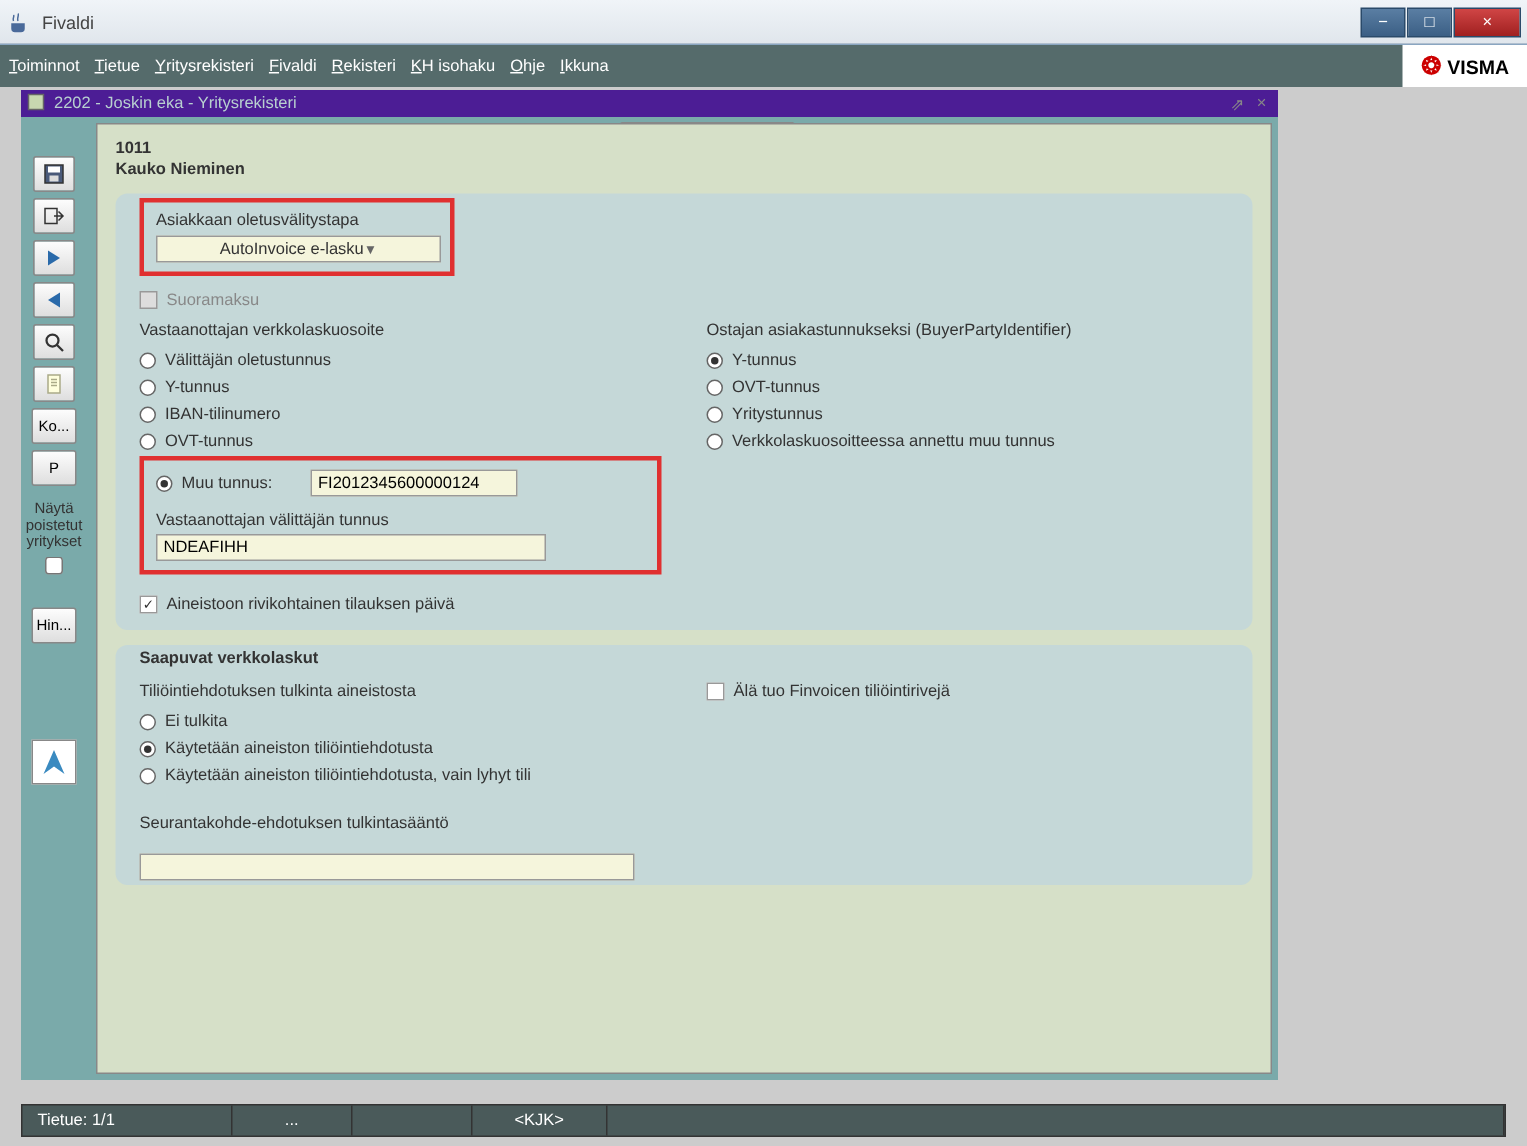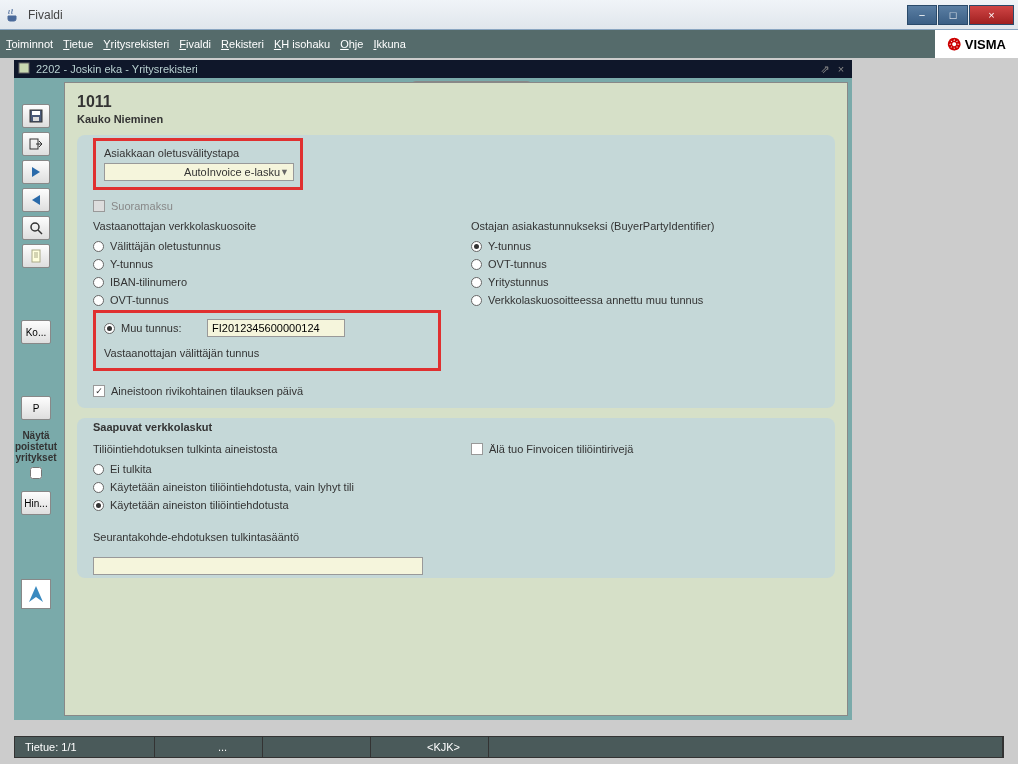--- a/index.html
+++ b/index.html
@@ -20,70 +20,70 @@
 
 .menubar-wrap { background: #556b6b; display: flex; align-items: center; justify-content: space-between; height: 28px; }
 .menubar { display: flex; align-items: center; height: 28px; padding: 0 6px; gap: 10px; }
 .menubar-item { color: white; font-size: 11px; cursor: pointer; }
 .menubar-item .underline { text-decoration: underline; }
 .visma-logo { background: white; padding: 4px 12px; font-weight: bold; font-size: 13px; display: flex; align-items: center; gap: 4px; height: 28px; }
 .visma-swirl { color: #c00; font-size: 16px; }
 
 
 .inner-window { position: absolute; left: 14px; top: 60px; width: 838px; height: 660px; background: #7aaaaa; }
-.inner-titlebar { height: 18px; background: #0f172a; display: flex; align-items: center; justify-content: space-between; padding: 1px 4px; }
+.inner-titlebar { height: 18px; background: #4c1d95; display: flex; align-items: center; justify-content: space-between; padding: 1px 4px; }
 .inner-title { font-size: 11px; color: #b8d0d0; display: flex; align-items: center; gap: 4px; }
 .inner-title-icon { width: 14px; height: 14px; }
 .inner-controls { display: flex; gap: 2px; }
 .inner-ctrl { width: 14px; height: 14px; color: #888; font-size: 11px; cursor: pointer; display: flex; align-items: center; justify-content: center; }
 
 
 .left-sidebar { position: absolute; left: 14px; top: 80px; width: 44px; display: flex; flex-direction: column; align-items: center; gap: 4px; padding-top: 24px; }
 .sidebar-btn { width: 28px; height: 24px; background: linear-gradient(to bottom, #fdfdfd, #dedede); border: 1px solid #888; border-radius: 2px; display: flex; align-items: center; justify-content: center; font-size: 11px; cursor: pointer; }
-.sidebar-btn.text { width: 30px; font-size: 10px; margin-top: 48px; }
-.sidebar-label { font-size: 10px; color: #333; text-align: center; line-height: 1.1; margin-top: 6px; font-weight: bold; }
+.sidebar-btn.text { width: 30px; font-size: 10px; }
+.sidebar-label { font-size: 10px; color: #333; text-align: center; line-height: 1.1; margin-top: 6px; }
 .sidebar-check { width: 12px; height: 12px; }
 .sidebar-logo { width: 30px; height: 30px; background: white; border: 1px solid #888; display: flex; align-items: center; justify-content: center; margin-top: 60px; }
 
 
 .tabs-row { display: flex; background: #7aaaaa; padding-left: 50px; height: 22px; align-items: flex-end; }
 .tab { padding: 3px 20px; font-size: 11px; color: #333; background: #7aaaaa; cursor: pointer; border-top-left-radius: 4px; border-top-right-radius: 4px; }
 .tab.active { background: #b8c8b0; border: 1px solid #888; border-bottom: none; }
 
 
 .content { position: absolute; left: 50px; top: 22px; right: 4px; bottom: 4px; background: #d6e0c8; border: 1px solid #888; padding: 10px 12px; overflow: auto; }
-.company-id { font-size: 16px; font-weight: bold; color: #333; }
+.company-id { font-size: 11px; font-weight: bold; color: #333; }
 .company-name { font-size: 11px; font-weight: bold; color: #333; margin-top: 2px; }
 
 .panel { background: #c5d8d8; border-radius: 8px; padding: 3px 16px; margin-top: 10px; font-size: 11px; color: #333; }
 .panel-title { font-weight: bold; margin-bottom: 10px; font-size: 11px; }
 
 .field-row { margin-bottom: 8px; display: flex; align-items: center; gap: 6px; }
 .label { font-size: 11px; }
-.dropdown { background: #f5f5dc; border: 1px solid #999; padding: 2px 4px; width: 190px; font-size: 11px; display: flex; justify-content: flex-end; align-items: center; cursor: pointer; }
+.dropdown { background: #f5f5dc; border: 1px solid #999; padding: 2px 4px; width: 190px; font-size: 11px; display: flex; justify-content: center; align-items: center; cursor: pointer; }
 .dropdown-arrow { font-size: 9px; color: #666; }
 .text-input { background: #f5f5dc; border: 1px solid #999; padding: 2px 4px; font-size: 11px; }
 .checkbox { width: 12px; height: 12px; border: 1px solid #999; background: white; display: inline-flex; align-items: center; justify-content: center; font-size: 9px; }
 .checkbox.checked::before { content: "✓"; color: #333; }
 .checkbox.disabled { background: #ddd; }
 .radio { width: 11px; height: 11px; border: 1px solid #666; border-radius: 50%; background: white; display: inline-flex; align-items: center; justify-content: center; }
 .radio.selected::before { content: ""; width: 5px; height: 5px; background: #333; border-radius: 50%; display: block; }
 
 .highlight-red { border: 3px solid #e03030; padding: 6px 8px; }
 .highlight1 { position: relative; }
 
 .two-col { display: flex; gap: 30px; }
 .col { flex: 1; }
 .radio-row { display: flex; align-items: center; gap: 6px; margin-bottom: 6px; }
 .section-label { font-size: 11px; margin-bottom: 8px; }
 .input-med { width: 138px; }
 .input-wide { width: 330px; }
 
 
-.statusbar { position: absolute; left: 14px; bottom: 6px; right: 14px; height: 22px; background: #4a5a5a; border: 1px solid #333; display: flex; align-items: flex-start; color: white; font-size: 11px; gap: 28px; }
+.statusbar { position: absolute; left: 14px; bottom: 6px; right: 14px; height: 22px; background: #4a5a5a; border: 1px solid #333; display: flex; align-items: flex-start; color: white; font-size: 11px; }
 .status-cell { padding: 0 10px; border-right: 1px solid #333; height: 100%; display: flex; align-items: center; }
 .status-cell.wide { flex: 0 0 140px; }
 .status-cell.med { flex: 0 0 80px; justify-content: center; }
 .status-cell.flex { flex: 1; }
 .status-cell.kjk { flex: 0 0 90px; justify-content: center; }
 
 .java-cup { fill: #4a6a9a; }
 </style>
 </head>
 <body>
@@ -187,20 +187,21 @@
                 <span class="label">OVT-tunnus</span>
               </div>
 
             <div class="highlight-red" style="margin-top:-2px;">
               <div class="radio-row" style="margin-bottom:10px;">
                 <span class="radio selected"></span>
                 <span class="label" style="width:80px;">Muu tunnus:</span>
                 <input class="text-input input-med" value="FI2012345600000124" style="">
               </div>
               <div class="label" style="margin-bottom:3px;">Vastaanottajan välittäjän tunnus</div>
+              <input class="text-input" style="width: 260px;" value="NDEAFIHH">
             </div>
           </div>
 
           <div class="col">
             <div class="section-label">Ostajan asiakastunnukseksi (BuyerPartyIdentifier)</div>
             <div class="radio-row">
                 <span class="radio selected"></span>
                 <span class="label">Y-tunnus</span>
               </div>
             <div class="radio-row">
@@ -228,26 +229,26 @@
         <div class="panel-title">Saapuvat verkkolaskut</div>
 
         <div class="two-col" style="margin-top:4px;">
           <div class="col">
             <div class="section-label">Tiliöintiehdotuksen tulkinta aineistosta</div>
             <div class="radio-row">
                 <span class="radio"></span>
                 <span class="label">Ei tulkita</span>
               </div>
             <div class="radio-row">
-                <span class="radio"></span>
-                <span class="label">Käytetään aineiston tiliöintiehdotusta, vain lyhyt tili</span>
-              </div>
-            <div class="radio-row">
                 <span class="radio selected"></span>
                 <span class="label">Käytetään aineiston tiliöintiehdotusta</span>
+              </div>
+            <div class="radio-row">
+                <span class="radio"></span>
+                <span class="label">Käytetään aineiston tiliöintiehdotusta, vain lyhyt tili</span>
               </div>
           </div>
           <div class="col">
             <div class="field-row">
               <span class="checkbox"></span>
               <span class="label">Älä tuo Finvoicen tiliöintirivejä</span>
             </div>
           </div>
         </div>
 
@@ -298,21 +299,21 @@
     <div class="sidebar-btn text">Ko...</div>
     <div class="sidebar-btn text">P</div>
 
     <div class="sidebar-label">
       <div>Näytä</div>
       <div>poistetut</div>
       <div>yritykset</div>
     </div>
     <input type="checkbox" class="sidebar-check" style="">
 
-    <div class="sidebar-btn text" style="margin-top:8px;">Hin...</div>
+    <div class="sidebar-btn text" style="margin-top:18px;">Hin...</div>
 
     <div class="sidebar-logo">
       <svg width="22" height="22" viewBox="0 0 22 22">
           <path d="M11 3 l7 16 -7 -5 -7 5 z" fill="#3a8ac0"></path>
         </svg>
     </div>
   </div>
 
   <div class="statusbar">
     <div class="status-cell wide">Tietue: 1/1</div>

